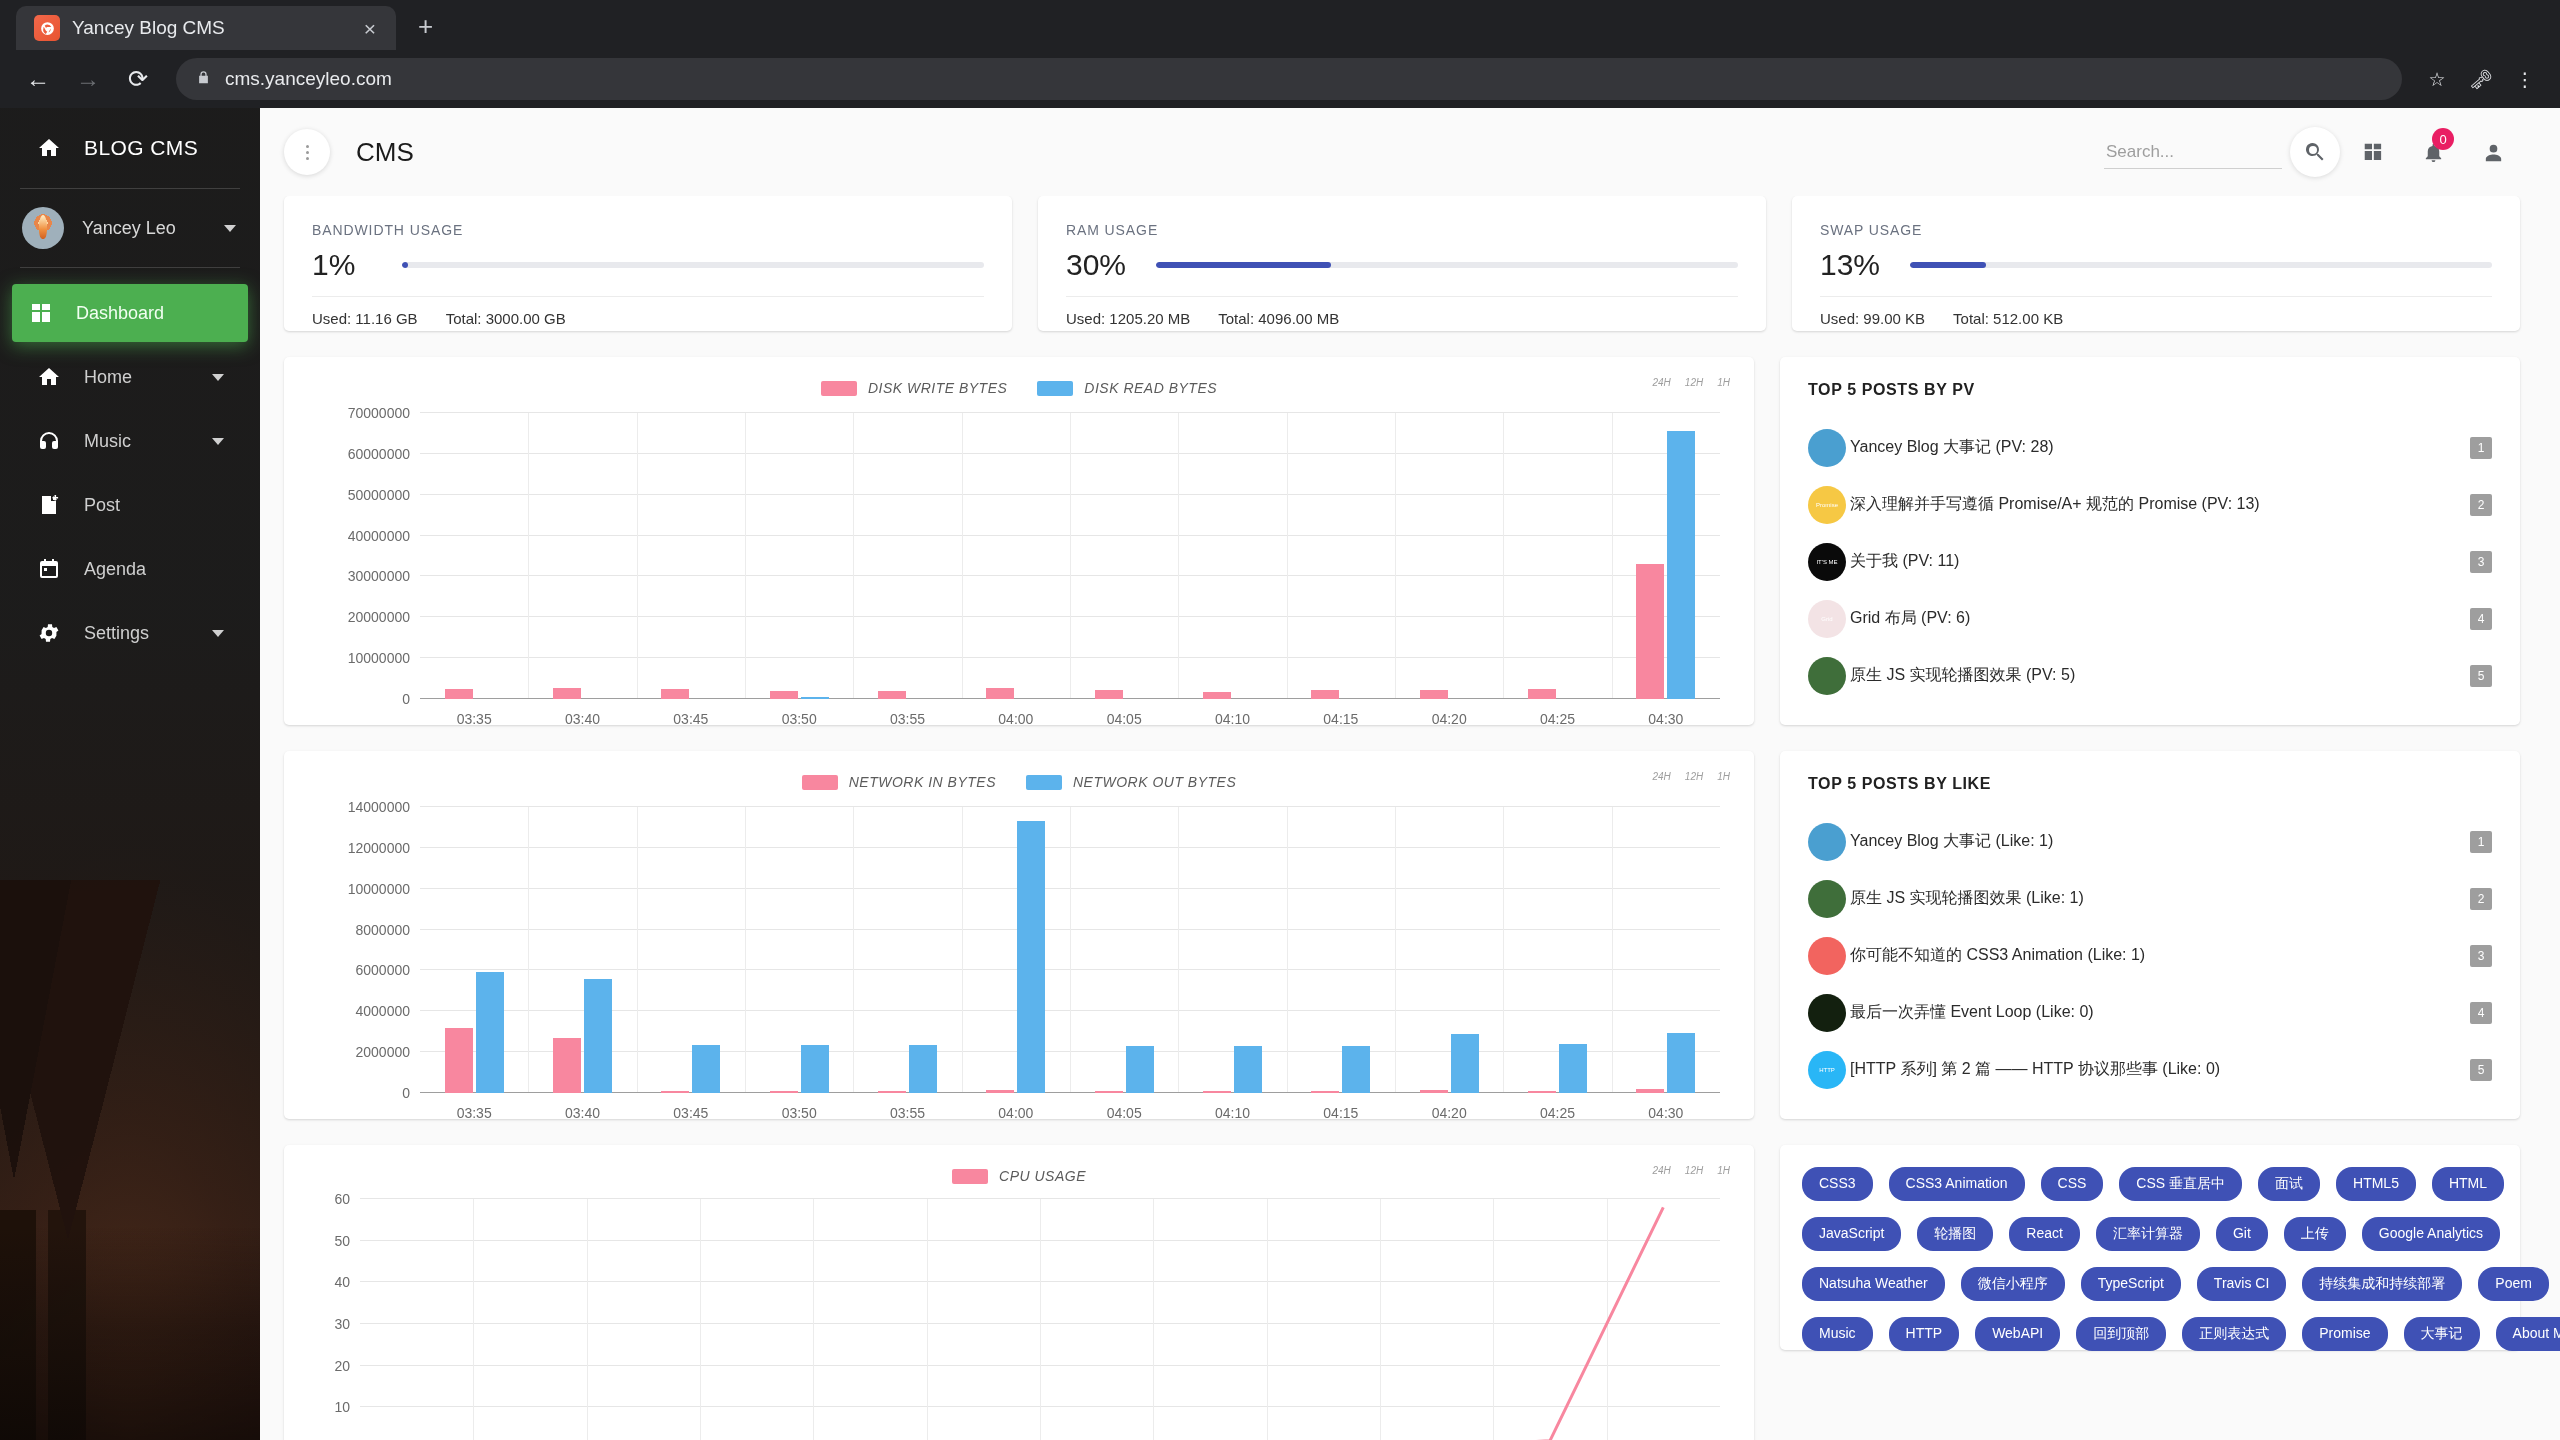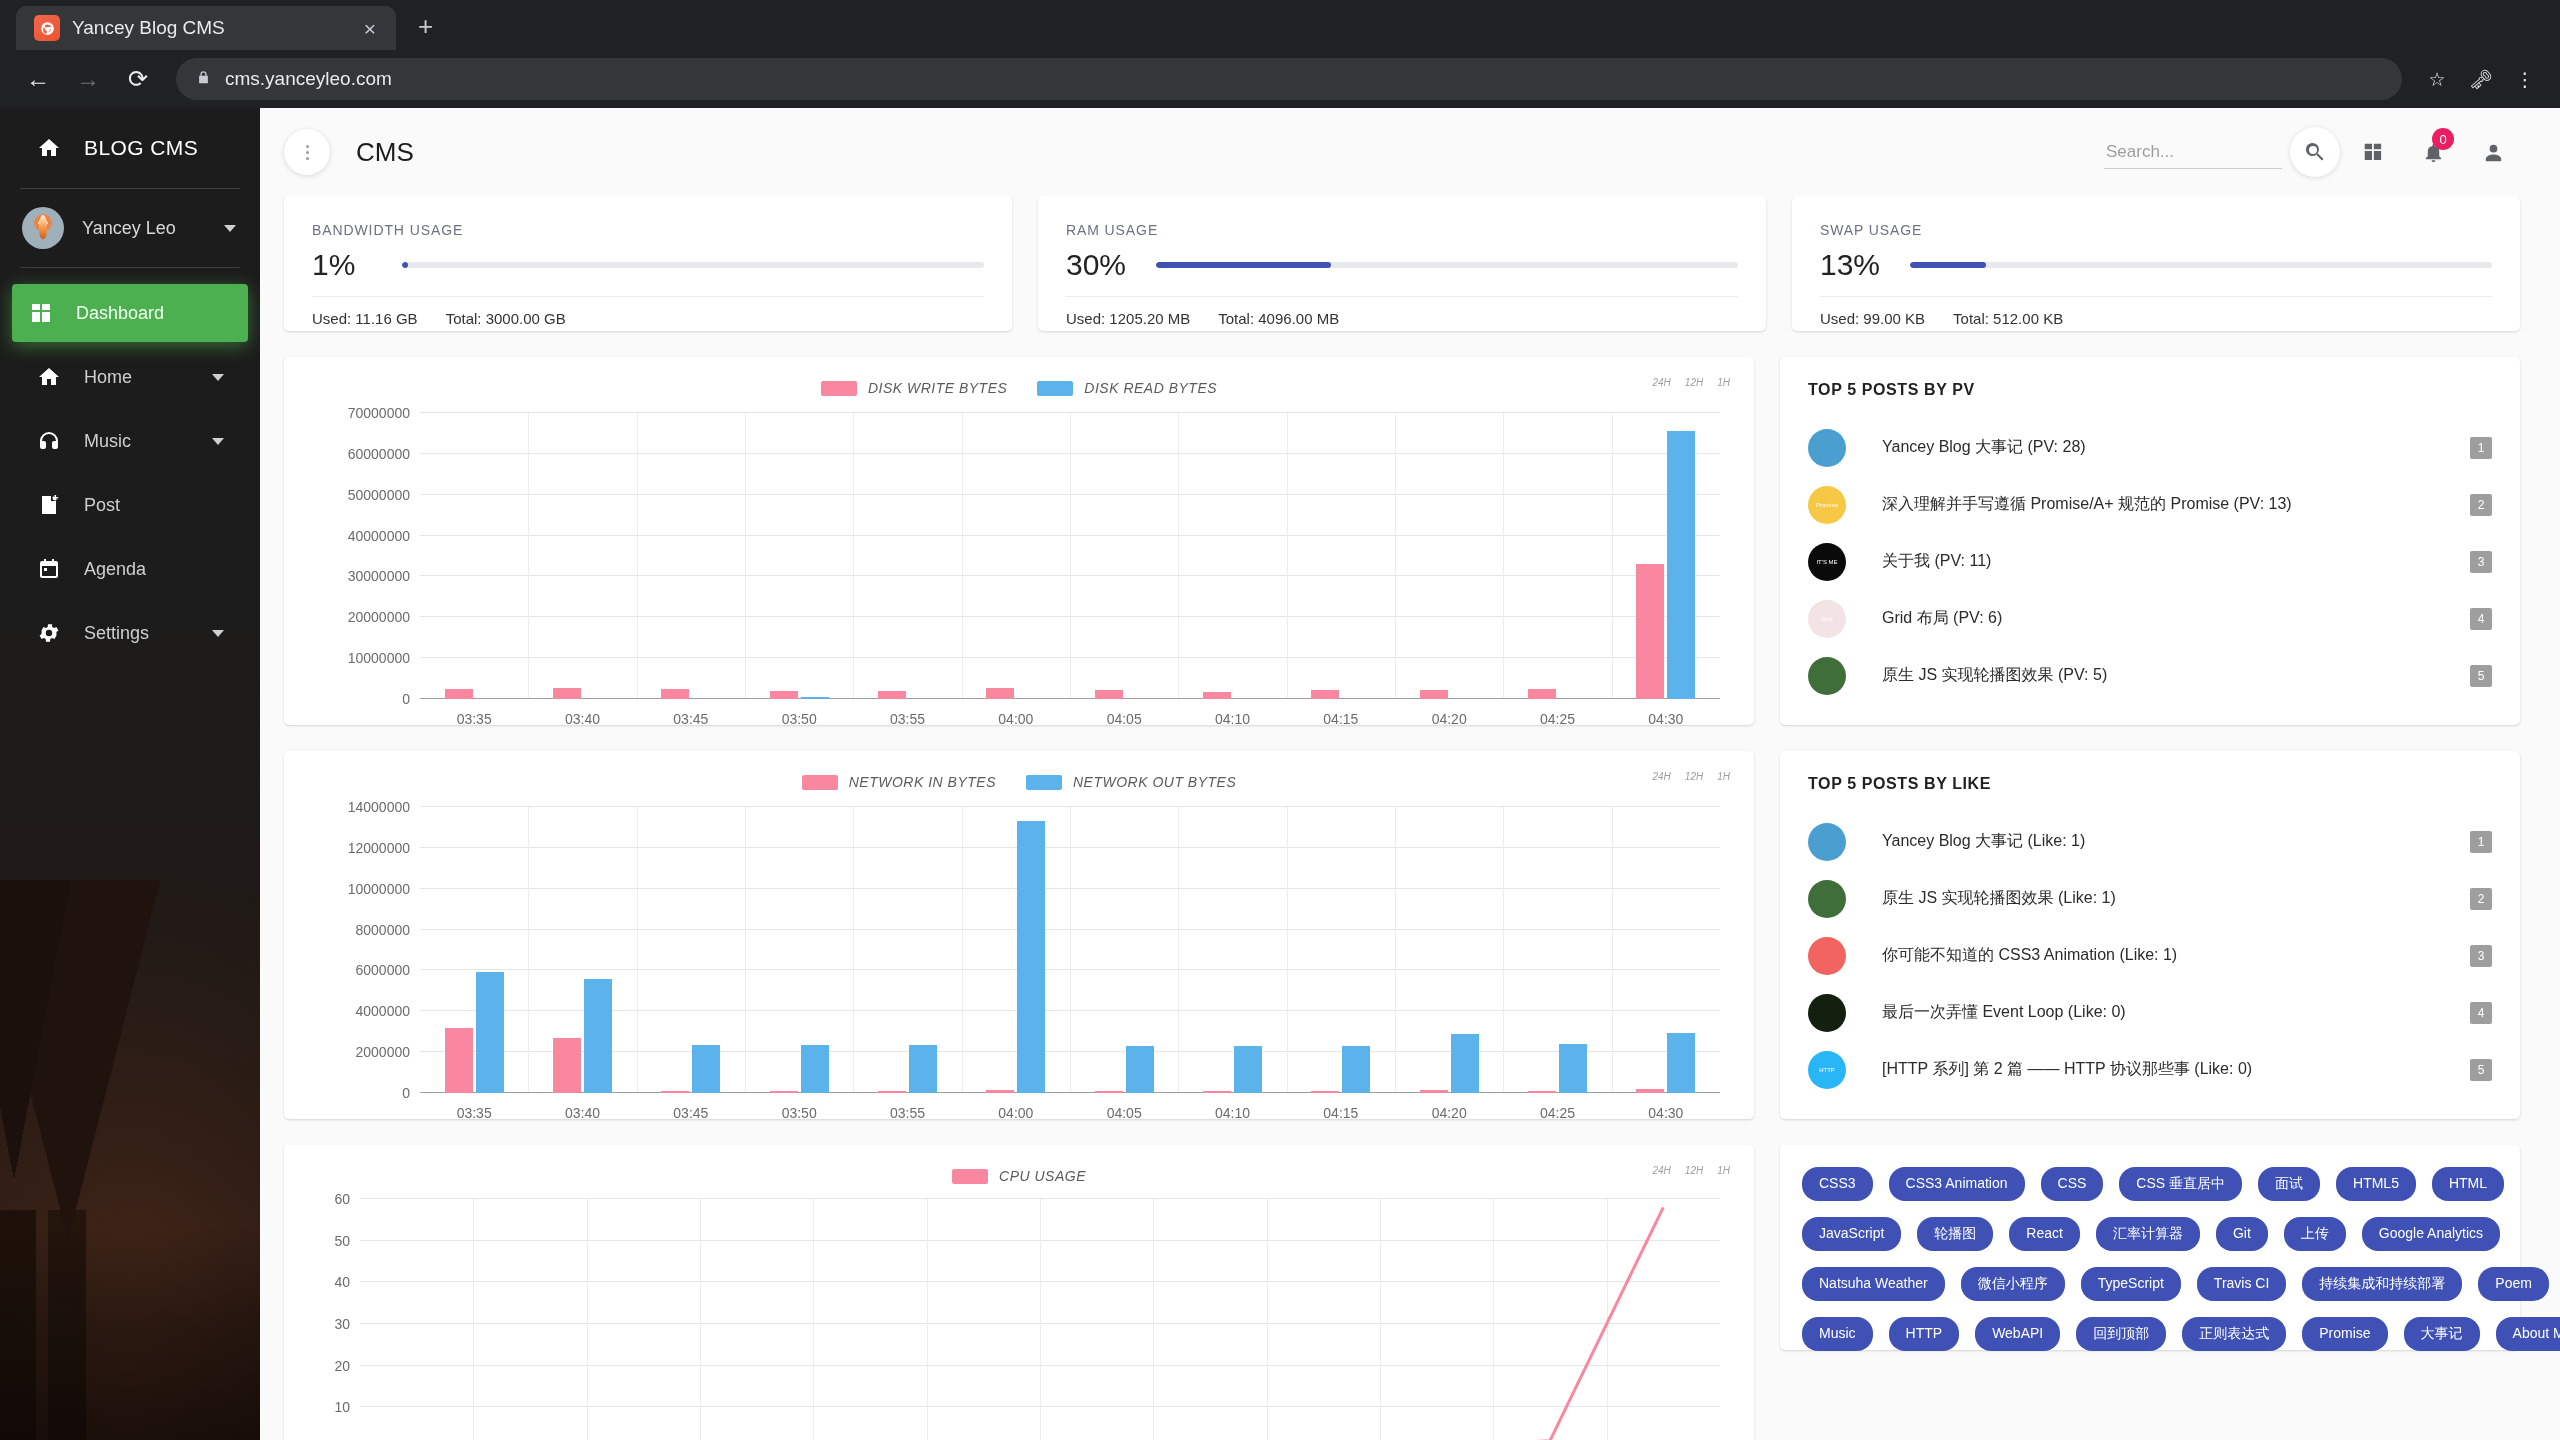--- a/index.html
+++ b/index.html
@@ -190,21 +190,21 @@
   .bars { position: absolute; inset: 0; display: flex; }
   .bar-group { flex: 1; display: flex; align-items: flex-end; justify-content: center; gap: 3px; height: 100%; }
   .bar { width: 28px; }
   .bar.pink { background: #f8879f; }
   .bar.blue { background: #5cb3ec; }
 
   
   .panel { padding: 24px 28px 20px 28px; }
   .panel-title { font-size: 16px; font-weight: bold; letter-spacing: .6px; color: #212121; }
   .post-list { margin-top: 20px; }
-  .post-row { display: flex; align-items: center; gap: 36px; height: 57px; cursor: pointer; }
+  .post-row { display: flex; align-items: center; gap: 4px; height: 57px; cursor: pointer; }
   .post-thumb { width: 38px; height: 38px; border-radius: 50%; flex: none; overflow: hidden; position: relative;
     font-size: 6px; color: #fff; display:flex; align-items:center; justify-content:center; text-align:center; }
   .post-title { flex: 1; font-size: 16px; color: #2b2b2b; white-space: nowrap; overflow: hidden; text-overflow: ellipsis; }
   .rank-chip { width: 22px; height: 22px; background: #9e9e9e; color: #fff; border-radius: 2px;
     font-size: 12px; display: flex; align-items: center; justify-content: center; flex: none; }
 
   
   #tags-card { padding: 22px 20px 26px 22px; }
   .tag-rows { display: flex; flex-direction: column; gap: 16px; }
   .tag-row { display: flex; gap: 16px; flex-wrap: nowrap; }

